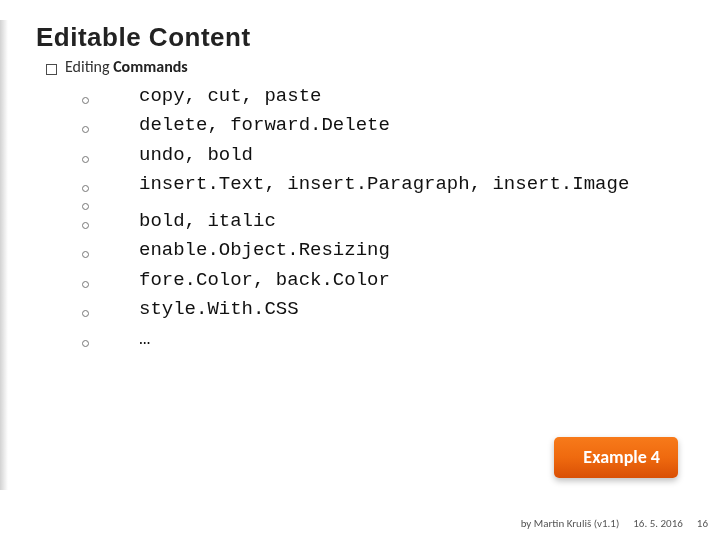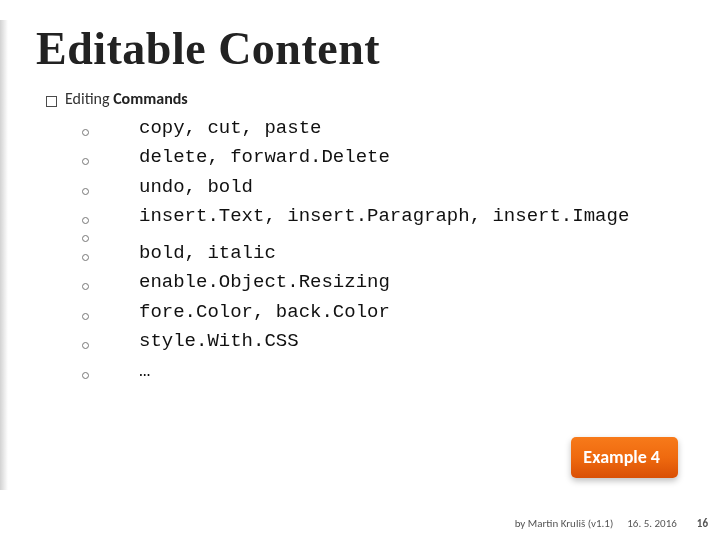--- a/index.html
+++ b/index.html
@@ -20,26 +20,26 @@
     background: linear-gradient(to right, rgba(0,0,0,0.35), rgba(0,0,0,0));
     z-index: 0;
   }
   .slide {
     position: relative;
     padding: 22px 36px 10px 36px;
     height: 100%;
     z-index: 1;
   }
   .title {
-    font-family: Liberation Serif, serif;
+    font-family: Liberation Sans, sans-serif;
     font-weight: 700;
-    font-size: 46px;
+    font-size: 26px;
     color: #222;
     letter-spacing: 0.5px;
-    margin-bottom: 14px;
+    margin-bottom: 4px;
   }
   .bullet-row {
     display: flex;
     align-items: baseline;
     margin-left: 10px;
     margin-bottom: 6px;
   }
   .bullet-square {
     width: 11px;
     height: 11px;
@@ -89,40 +89,40 @@
   }
   .example-badge {
     position: absolute;
     right: 42px;
     bottom: 62px;
     background: linear-gradient(to bottom, #f77a1a 0%, #ef6a0f 50%, #d94f05 100%);
     color: #ffffff;
     font-family: Calibri, "Segoe UI", Arial, sans-serif;
     font-weight: 700;
     font-size: 18px;
-    padding: 9px 18px 10px 12px;
+    padding: 9px 18px 10px 29px;
     border-radius: 5px;
     box-shadow: 0 3px 6px rgba(0,0,0,0.25);
   }
   .footer {
     position: absolute;
     bottom: 10px;
     right: 12px;
     width: 696px;
     display: flex;
     justify-content: flex-end;
     align-items: center;
     gap: 14px;
     font-family: Calibri, "Segoe UI", Arial, sans-serif;
     font-size: 11px;
     color: #555;
   }
   .footer .author { color: #555; }
   .footer .date   { color: #555; }
-  .footer .page   { color: #555; margin-left: 6px; font-weight: bold; }
+  .footer .page   { color: #555; margin-left: 0; }
 </style>
 </head>
 <body>
 
 <div class="shadow-strip"></div>
 
 <div class="slide">
 
   <h1 class="title">Editable Content</h1>
 

